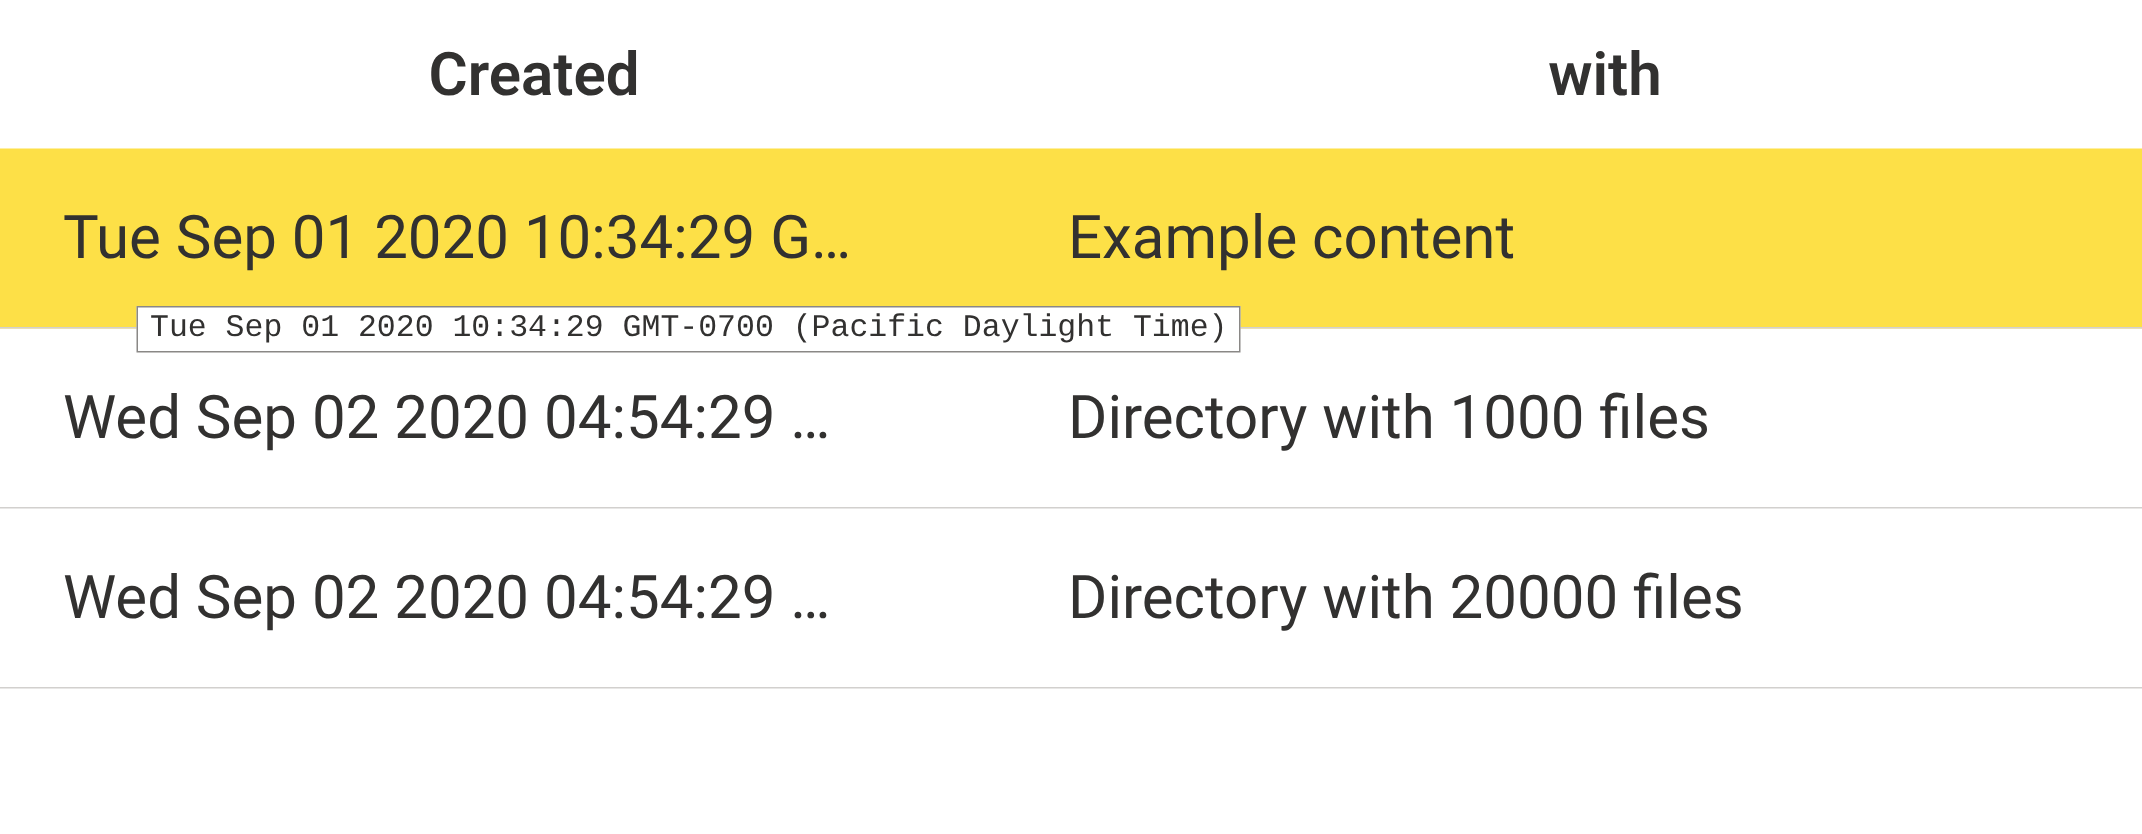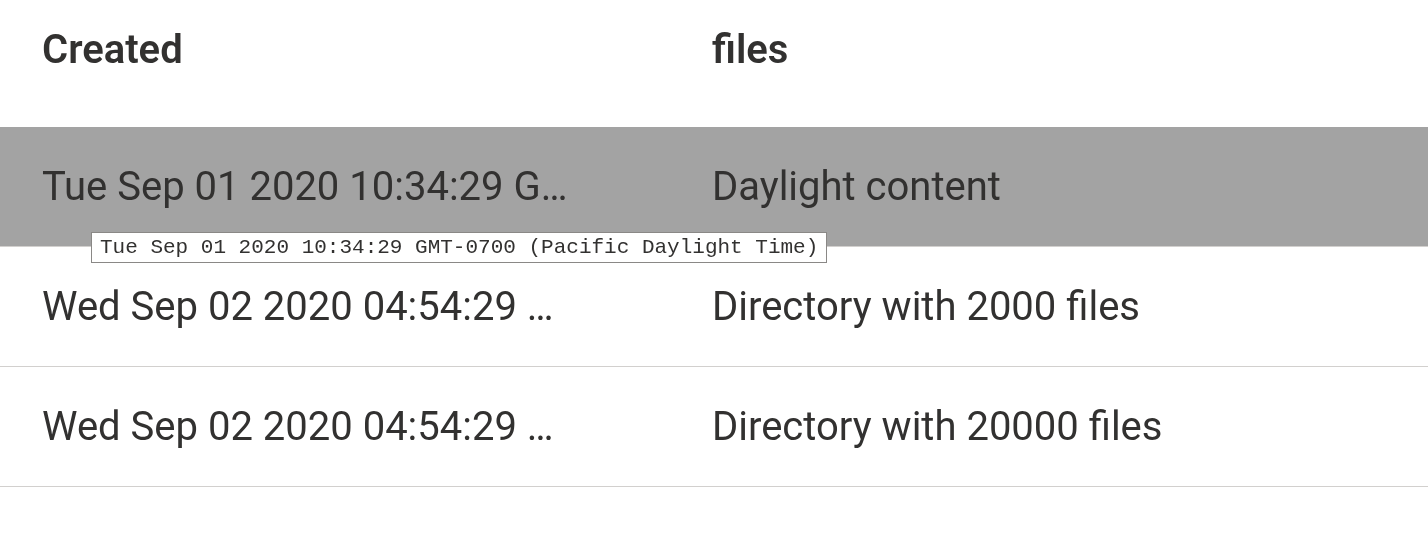--- a/index.html
+++ b/index.html
@@ -21,38 +21,37 @@
     }
     .header-row {
       display: flex;
       width: 100%;
     }
     .header-cell {
       font-size: 40px;
       font-weight: 600;
       color: #323130;
       padding: 26px 0 26px 42px;
-      text-align: left;
+      text-align: center;
     }
     .col-created {
       width: 670px;
       flex-shrink: 0;
     }
     .col-name {
       flex: 1;
     }
     .data-row {
       display: flex;
       width: 100%;
       border-bottom: 1px solid #d2d0ce;
       position: relative;
     }
     .data-row.selected {
-      background: #a3a3a3;
-      margin-top: 28px;
+      background: #fde047;
     }
     .data-cell {
       font-size: 40px;
       font-weight: 400;
       color: #323130;
       padding: 36px 0 36px 42px;
       text-align: left;
       white-space: nowrap;
       overflow: hidden;
       text-overflow: ellipsis;
@@ -74,32 +73,32 @@
       padding-right: 30px;
     }
   </style>
 </head>
 <body>
 
 <div class="table">
 
   <div class="header-row">
     <div class="header-cell col-created">Created</div>
-    <div class="header-cell col-name">files</div>
+    <div class="header-cell col-name">with</div>
   </div>
 
   <div class="data-row selected">
     <div class="data-cell col-created">Tue Sep 01 2020 10:34:29 G…</div>
-    <div class="data-cell col-name">Daylight content</div>
+    <div class="data-cell col-name">Example content</div>
     <div class="tooltip">Tue Sep 01 2020 10:34:29 GMT-0700 (Pacific Daylight Time)</div>
   </div>
 
   <div class="data-row">
     <div class="data-cell col-created">Wed Sep 02 2020 04:54:29 …</div>
-    <div class="data-cell col-name">Directory with 2000 files</div>
+    <div class="data-cell col-name">Directory with 1000 files</div>
   </div>
 
   <div class="data-row">
     <div class="data-cell col-created">Wed Sep 02 2020 04:54:29 …</div>
     <div class="data-cell col-name">Directory with 20000 files</div>
   </div>
 
 </div>
 
 </body></html>

